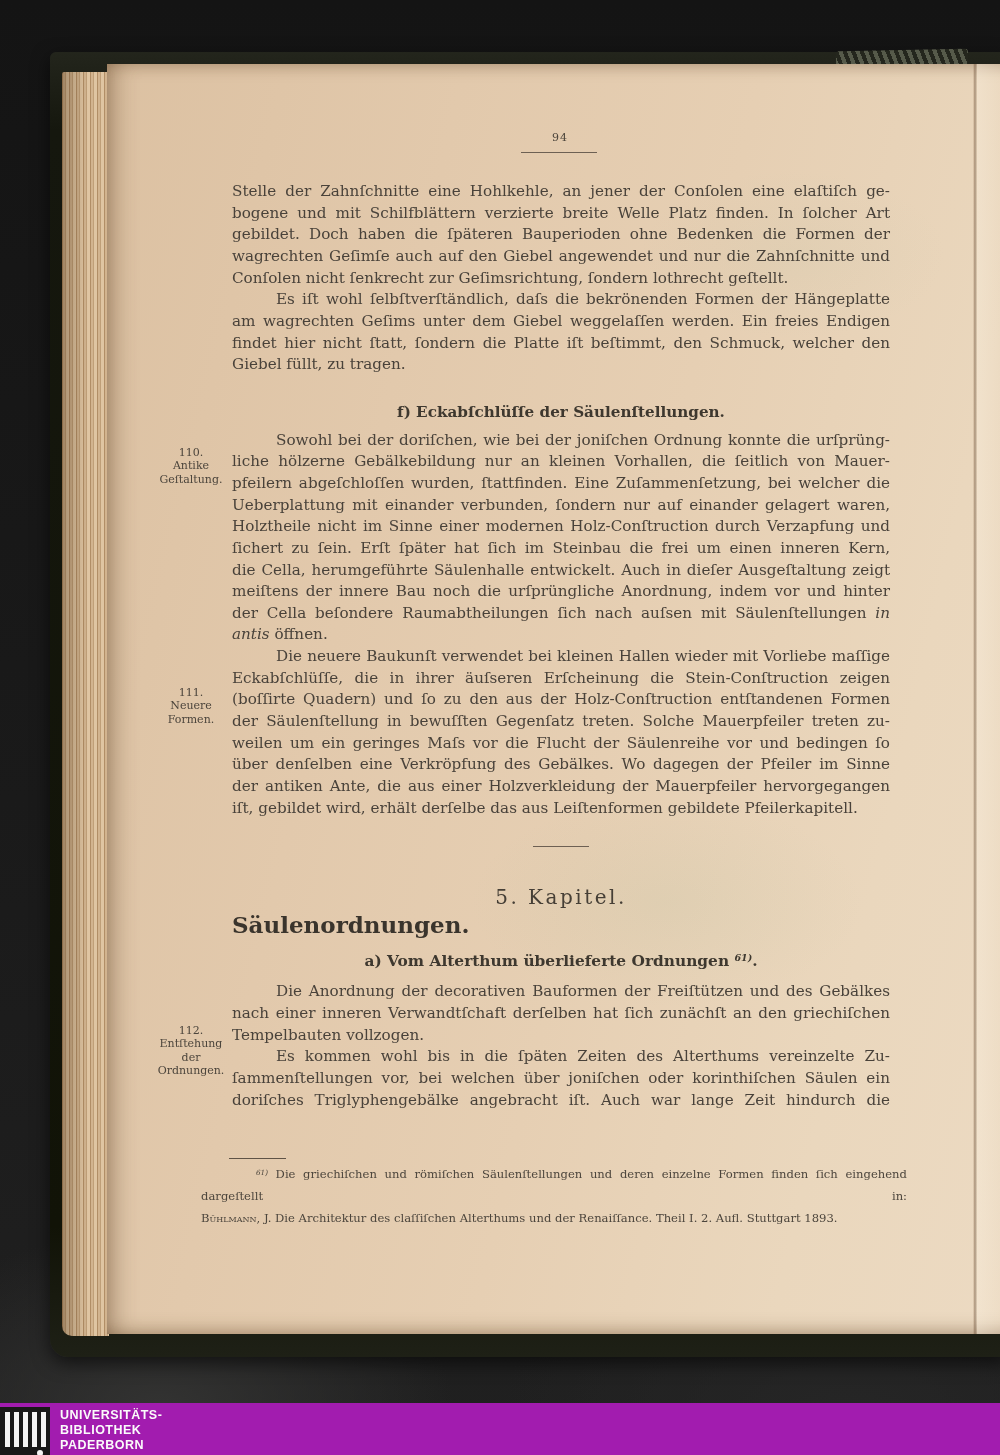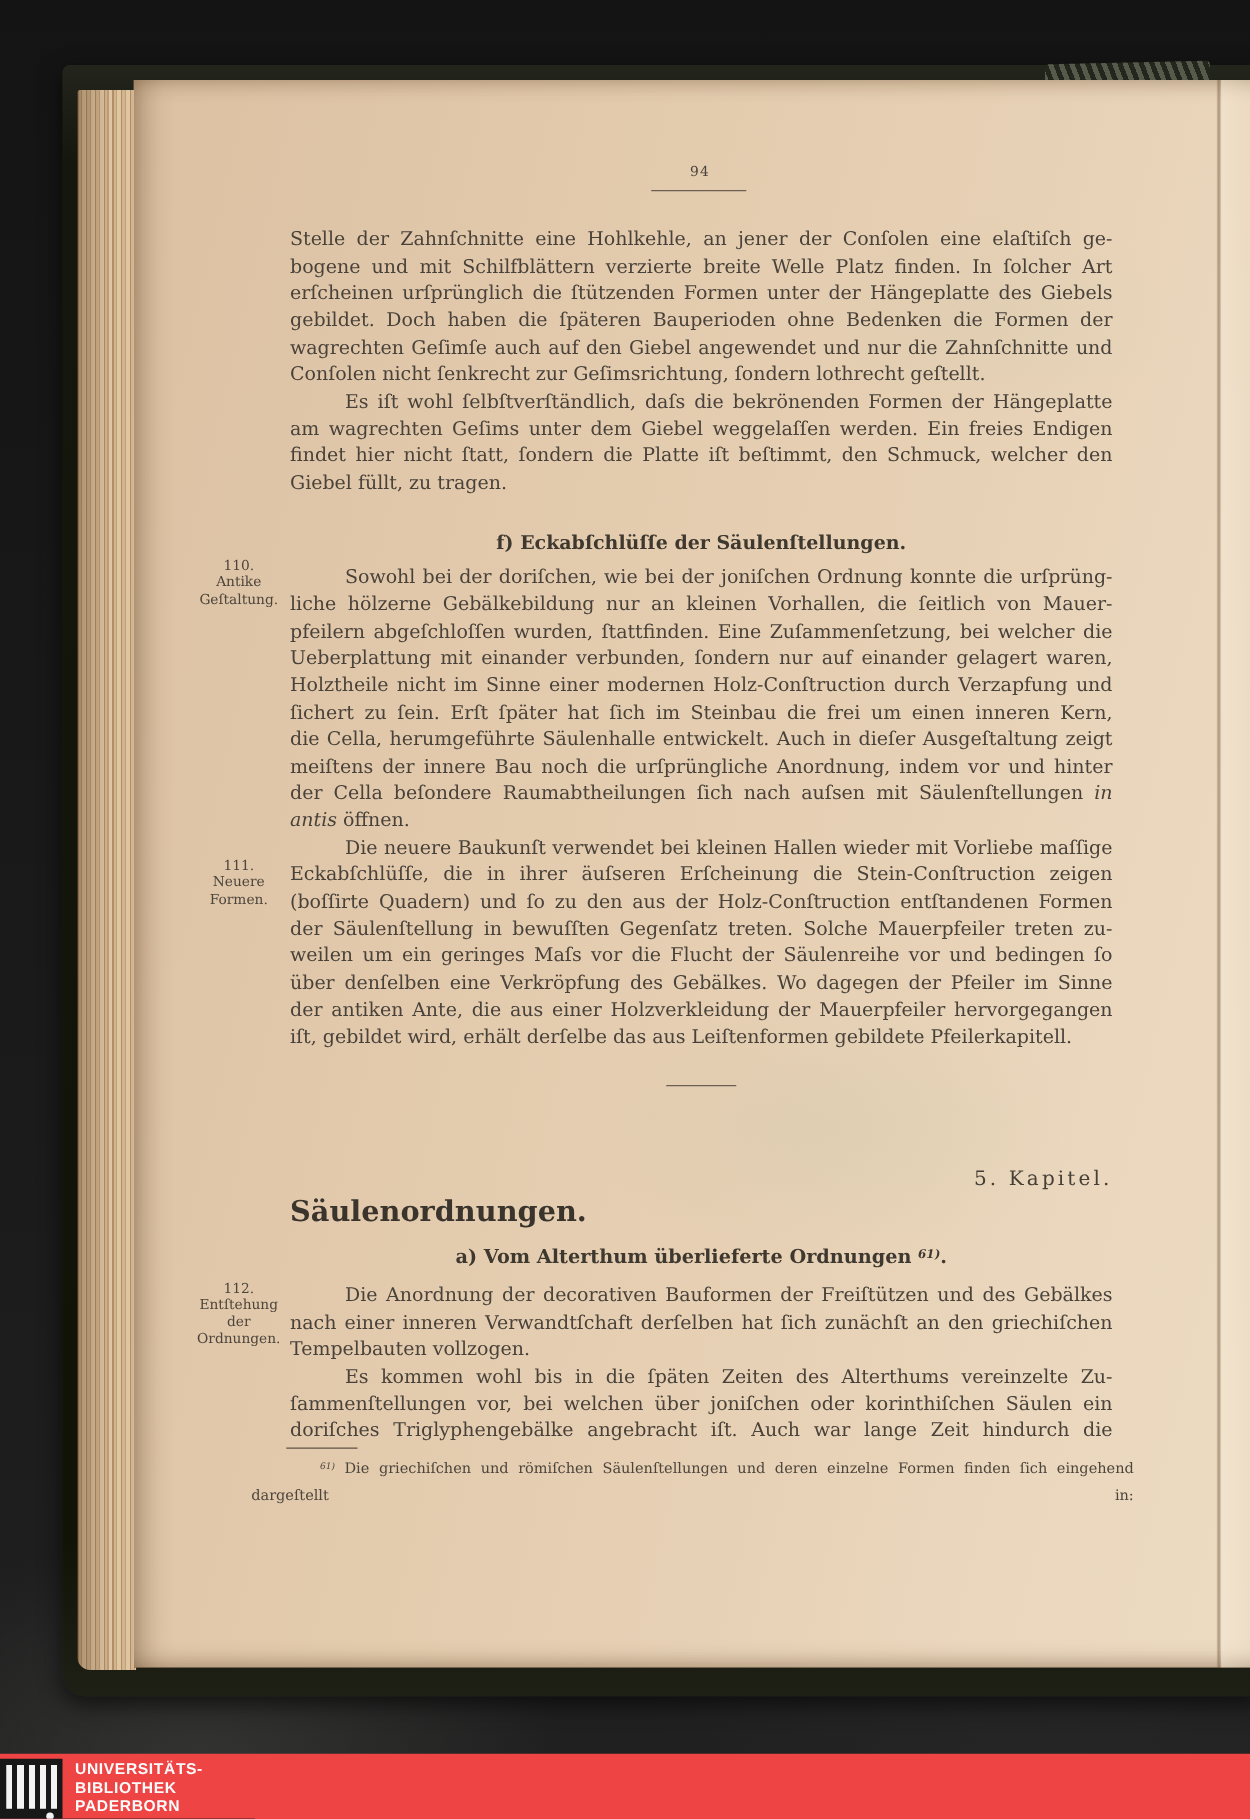--- a/index.html
+++ b/index.html
@@ -65,32 +65,32 @@
   .line{text-align:justify;}
   .line.just{text-align:justify;text-align-last:justify;text-justify:inter-word;}
   .line.ind{text-indent:44px;}
   i{font-style:italic;}
   sup{font-size:62%;line-height:0;vertical-align:baseline;position:relative;top:-0.45em;font-style:italic;}
   .sc{font-variant:small-caps;font-variant-caps:small-caps;}
 
   .heading-f{margin-top:26px;margin-bottom:6px;text-align:center;
     font-weight:bold;font-size:15.2px;color:#3e382f;}
   .divider{margin:27px auto 0 auto;width:56px;height:1px;background:#6d6053;}
-  .kicker{margin-top:63px;text-align:right;font-size:16px;letter-spacing:2.5px;color:#463f36;}
+  .kicker{margin-top:40px;text-align:center;font-size:20px;letter-spacing:2.5px;color:#463f36;}
   .chap-title{margin-top:5px;text-align:left;font-weight:bold;font-size:23px;color:#3a342c;}
   .subheading{margin-top:15px;margin-bottom:9px;text-align:center;font-weight:bold;
     font-size:15.4px;color:#3e382f;}
 
   .footnote{position:absolute;left:94px;top:1094px;width:706px;
     font-size:11.6px;line-height:21.8px;color:#4c453c;}
   .fnrule{position:absolute;left:28px;top:0;width:57px;height:1px;background:#5f5346;}
   .fnlines{padding-top:6px;}
   .fnlines .line.ind{text-indent:55px;}
 
-  .wm-band{position:absolute;left:0;top:1403px;width:1000px;height:52px;background:#ef4444;}
+  .wm-band{position:absolute;left:0;top:1403px;width:1000px;height:52px;background:#a21caf;}
   .wm-logo{position:absolute;left:0;top:4px;width:50px;height:48px;background:#181818;}
   .wm-bars{position:absolute;left:5px;top:5px;width:41px;height:35px;
     background:repeating-linear-gradient(90deg,#f3f3f3 0 5px,rgba(0,0,0,0) 5px 9px);}
   .wm-dot{position:absolute;left:37px;top:43px;width:6px;height:6px;border-radius:50%;background:#f3f3f3;}
   .wm-text{position:absolute;left:60px;top:5px;color:#fbfbfb;
     font-family:"Liberation Sans","DejaVu Sans",sans-serif;font-weight:700;
     font-size:12.5px;line-height:15.2px;letter-spacing:.5px;}
   .wm-text .line{text-align:left;}
 </style>
 </head>
@@ -123,21 +123,20 @@
         <div class="line">112.</div>
         <div class="line">Entſtehung</div>
         <div class="line">der</div>
         <div class="line">Ordnungen.</div>
       </div>
 
     <div class="flow">
       <div class="para">
           <div class="line just">Stelle der Zahnſchnitte eine Hohlkehle, an jener der Conſolen eine elaſtiſch ge-</div>
           <div class="line just">bogene und mit Schilfblättern verzierte breite Welle Platz finden.  In ſolcher Art</div>
-          <div class="line just">erſcheinen urſprünglich die ſtützenden Formen unter der Hängeplatte des Giebels</div>
           <div class="line just">gebildet.  Doch haben die ſpäteren Bauperioden ohne Bedenken die Formen der</div>
           <div class="line just">wagrechten Geſimſe auch auf den Giebel angewendet und nur die Zahnſchnitte und</div>
           <div class="line">Conſolen nicht ſenkrecht zur Geſimsrichtung, ſondern lothrecht geſtellt.</div>
         </div>
       <div class="para">
           <div class="line just ind">Es iſt wohl ſelbſtverſtändlich, daſs die bekrönenden Formen der Hängeplatte</div>
           <div class="line just">am wagrechten Geſims unter dem Giebel weggelaſſen werden.  Ein freies Endigen</div>
           <div class="line just">findet hier nicht ſtatt, ſondern die Platte iſt beſtimmt, den Schmuck, welcher den</div>
           <div class="line">Giebel füllt, zu tragen.</div>
         </div>
@@ -182,20 +181,21 @@
           <div class="line just ind">Es kommen wohl bis in die ſpäten Zeiten des Alterthums vereinzelte Zu-</div>
           <div class="line just">ſammenſtellungen vor, bei welchen über joniſchen oder korinthiſchen Säulen ein</div>
           <div class="line just">doriſches Triglyphengebälke angebracht iſt.  Auch war lange Zeit hindurch die</div>
         </div>
     </div>
 
     <div class="footnote">
       <div class="fnrule"></div>
       <div class="fnlines">
           <div class="line just ind"><sup>61)</sup> Die griechiſchen und römiſchen Säulenſtellungen und deren einzelne Formen finden ſich eingehend dargeſtellt in:</div>
+          <div class="line"><span class="sc">Bühlmann</span>, J.  Die Architektur des claſſiſchen Alterthums und der Renaiſſance.  Theil I.  2. Aufl.  Stuttgart 1893.</div>
         </div>
     </div>
   </div>
 
   <div class="wm-band">
     <div class="wm-logo">
       <div class="wm-bars"></div>
       <div class="wm-dot"></div>
     </div>
     <div class="wm-text">

